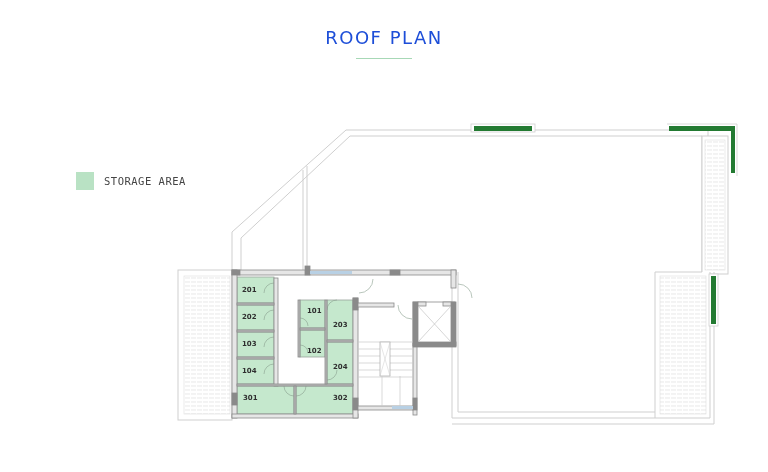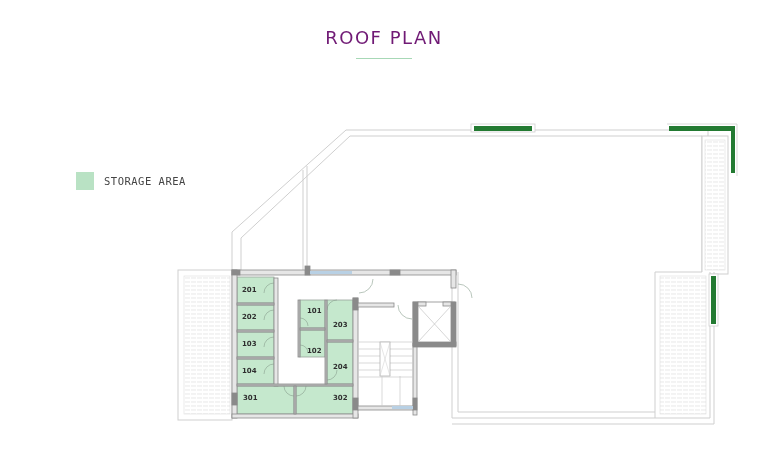--- a/index.html
+++ b/index.html
@@ -1,20 +1,20 @@
 <!DOCTYPE html>
 <html><head>
 <meta charset="utf-8">
 <style>
   html, body { margin: 0; padding: 0; background: #ffffff; }
   body { width: 768px; height: 472px; position: relative; overflow: hidden; font-family: "DejaVu Sans", sans-serif; }
   .title {
     position: absolute; left: 0; top: 27px; width: 768px; text-align: center;
     font-family: "DejaVu Sans", sans-serif; font-size: 18px; letter-spacing: 1.5px;
-    color: #701a75; font-weight: normal;
+    color: #1d4ed8; font-weight: normal;
   }
   .title-underline {
     position: absolute; left: 356px; top: 58px; width: 56px; height: 1px; background: #a7d8b6;
   }
   .legend { position: absolute; left: 76px; top: 172px; display: flex; align-items: center; }
   .legend-swatch { width: 18px; height: 18px; background: #b9e2c4; }
   .legend-label {
     margin-left: 10px; font-family: "DejaVu Sans Mono", monospace; font-size: 10.5px;
     letter-spacing: 0.5px; color: #444;
   }

